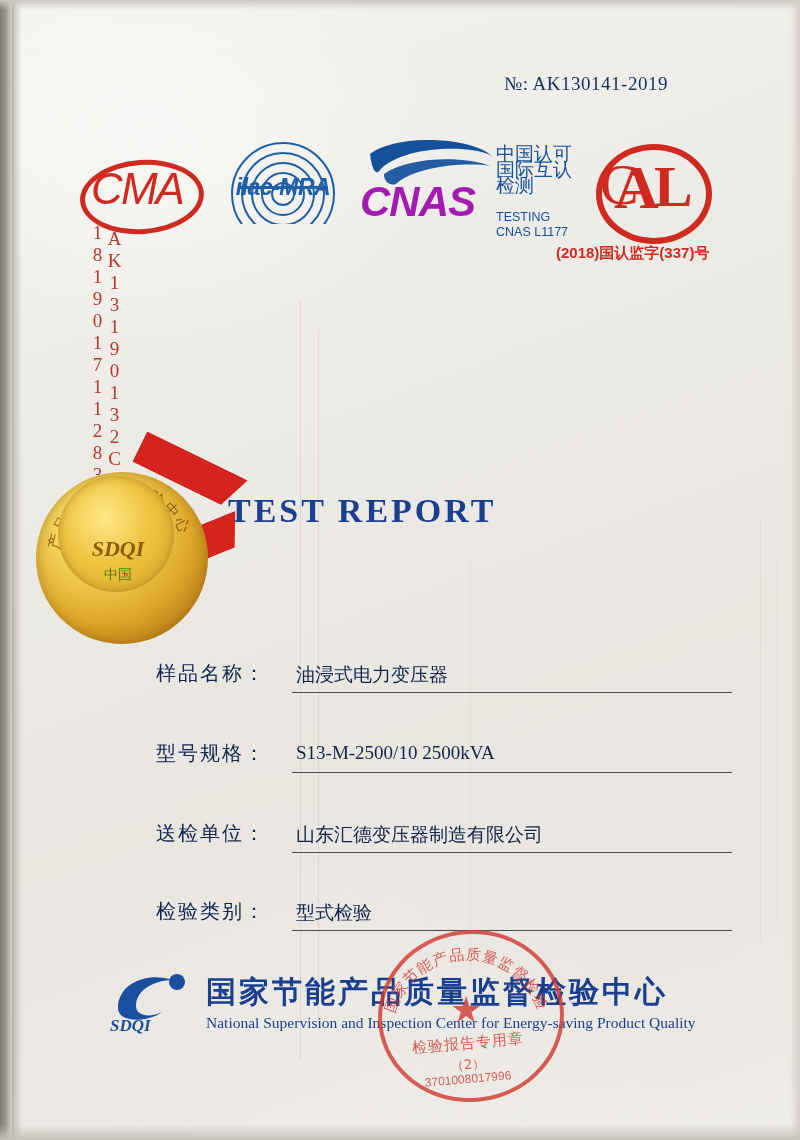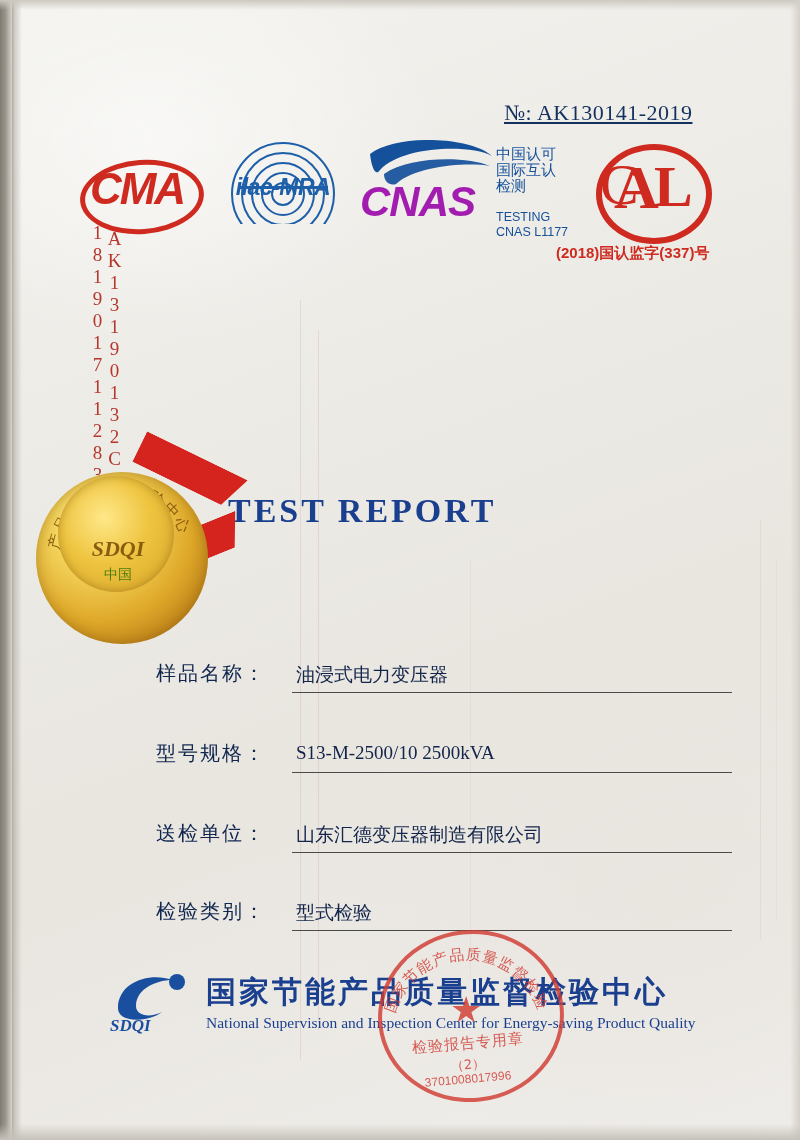--- a/index.html
+++ b/index.html
@@ -60,27 +60,26 @@
   .texline {
     position: absolute;
     width: 1px;
     background: rgba(196,120,120,0.18);
   }
 
   
   #report-no {
     position: absolute;
     left: 504px;
-    top: 100px;
-    font-family: "Liberation Serif", serif;
-    font-size: 22px;
+    top: 73px;
+    font-family: "Liberation Serif", serif;
+    font-size: 19px;
     color: #14305e;
     letter-spacing: 0.5px;
     white-space: nowrap;
-    text-decoration: underline;
   }
 
   
   .vcode {
     position: absolute;
     font-family: "Liberation Serif", serif;
     color: #c0392b;
     font-size: 19px;
     letter-spacing: 1px;
     writing-mode: vertical-rl;
@@ -94,21 +93,21 @@
   .logo { position: absolute; }
 
   
   #logo-cma { left: 74px; top: 158px; width: 126px; height: 74px; }
   #logo-cma .cma-text {
     position: absolute;
     left: 0; top: 6px;
     width: 126px;
     text-align: center;
     font-family: "Liberation Sans", sans-serif;
-    font-weight: bold;
+    font-weight: normal;
     font-style: italic;
     font-size: 44px;
     color: #cf2a20;
     letter-spacing: -2px;
   }
   #logo-cma .cma-ring {
     position: absolute;
     left: 6px; top: 2px;
     width: 114px; height: 64px;
     border: 5px solid #cf2a20;
@@ -158,21 +157,21 @@
     font-family: "Liberation Sans", sans-serif;
     font-weight: bold;
     font-style: italic;
     font-size: 42px;
     color: #a21caf;
     letter-spacing: -1px;
   }
   #cnas-cntext {
     position: absolute; left: 136px; top: 6px;
     font-family: "Liberation Sans", sans-serif;
-    font-size: 15px;
+    font-size: 19px;
     line-height: 16px;
     color: #15509b;
     white-space: nowrap;
   }
   #cnas-entext {
     position: absolute; left: 136px; top: 70px;
     font-family: "Liberation Sans", sans-serif;
     font-size: 12.5px;
     line-height: 15px;
     color: #15509b;

